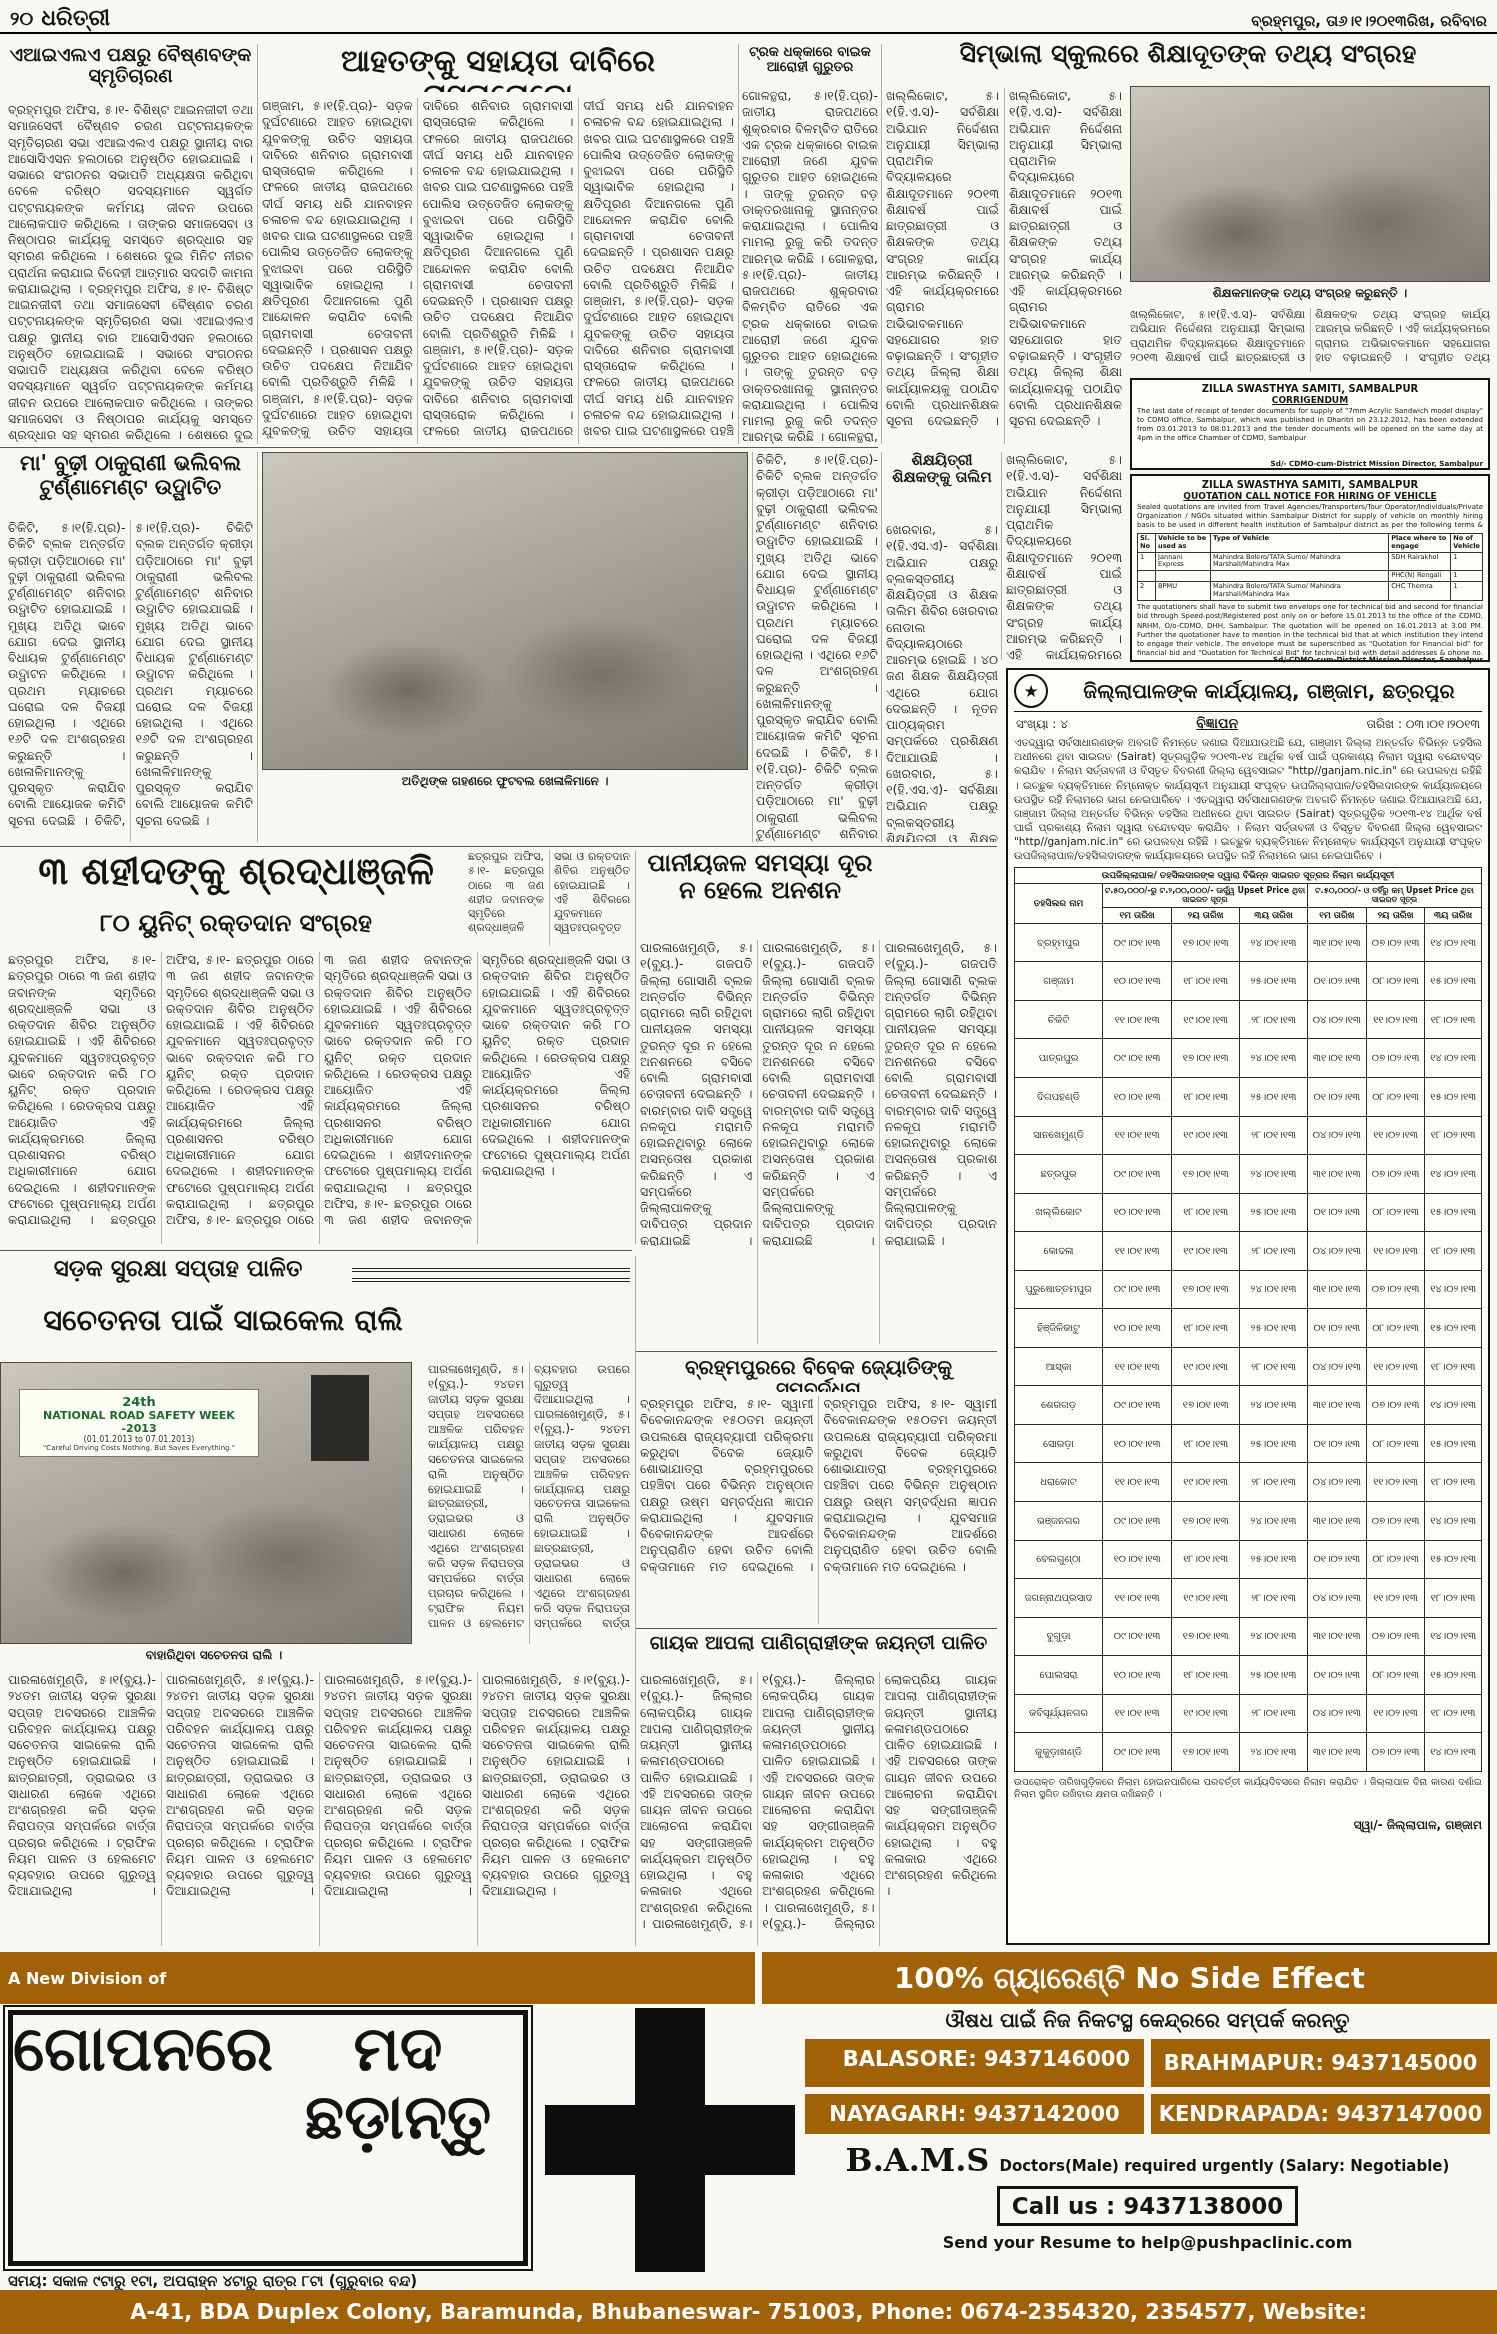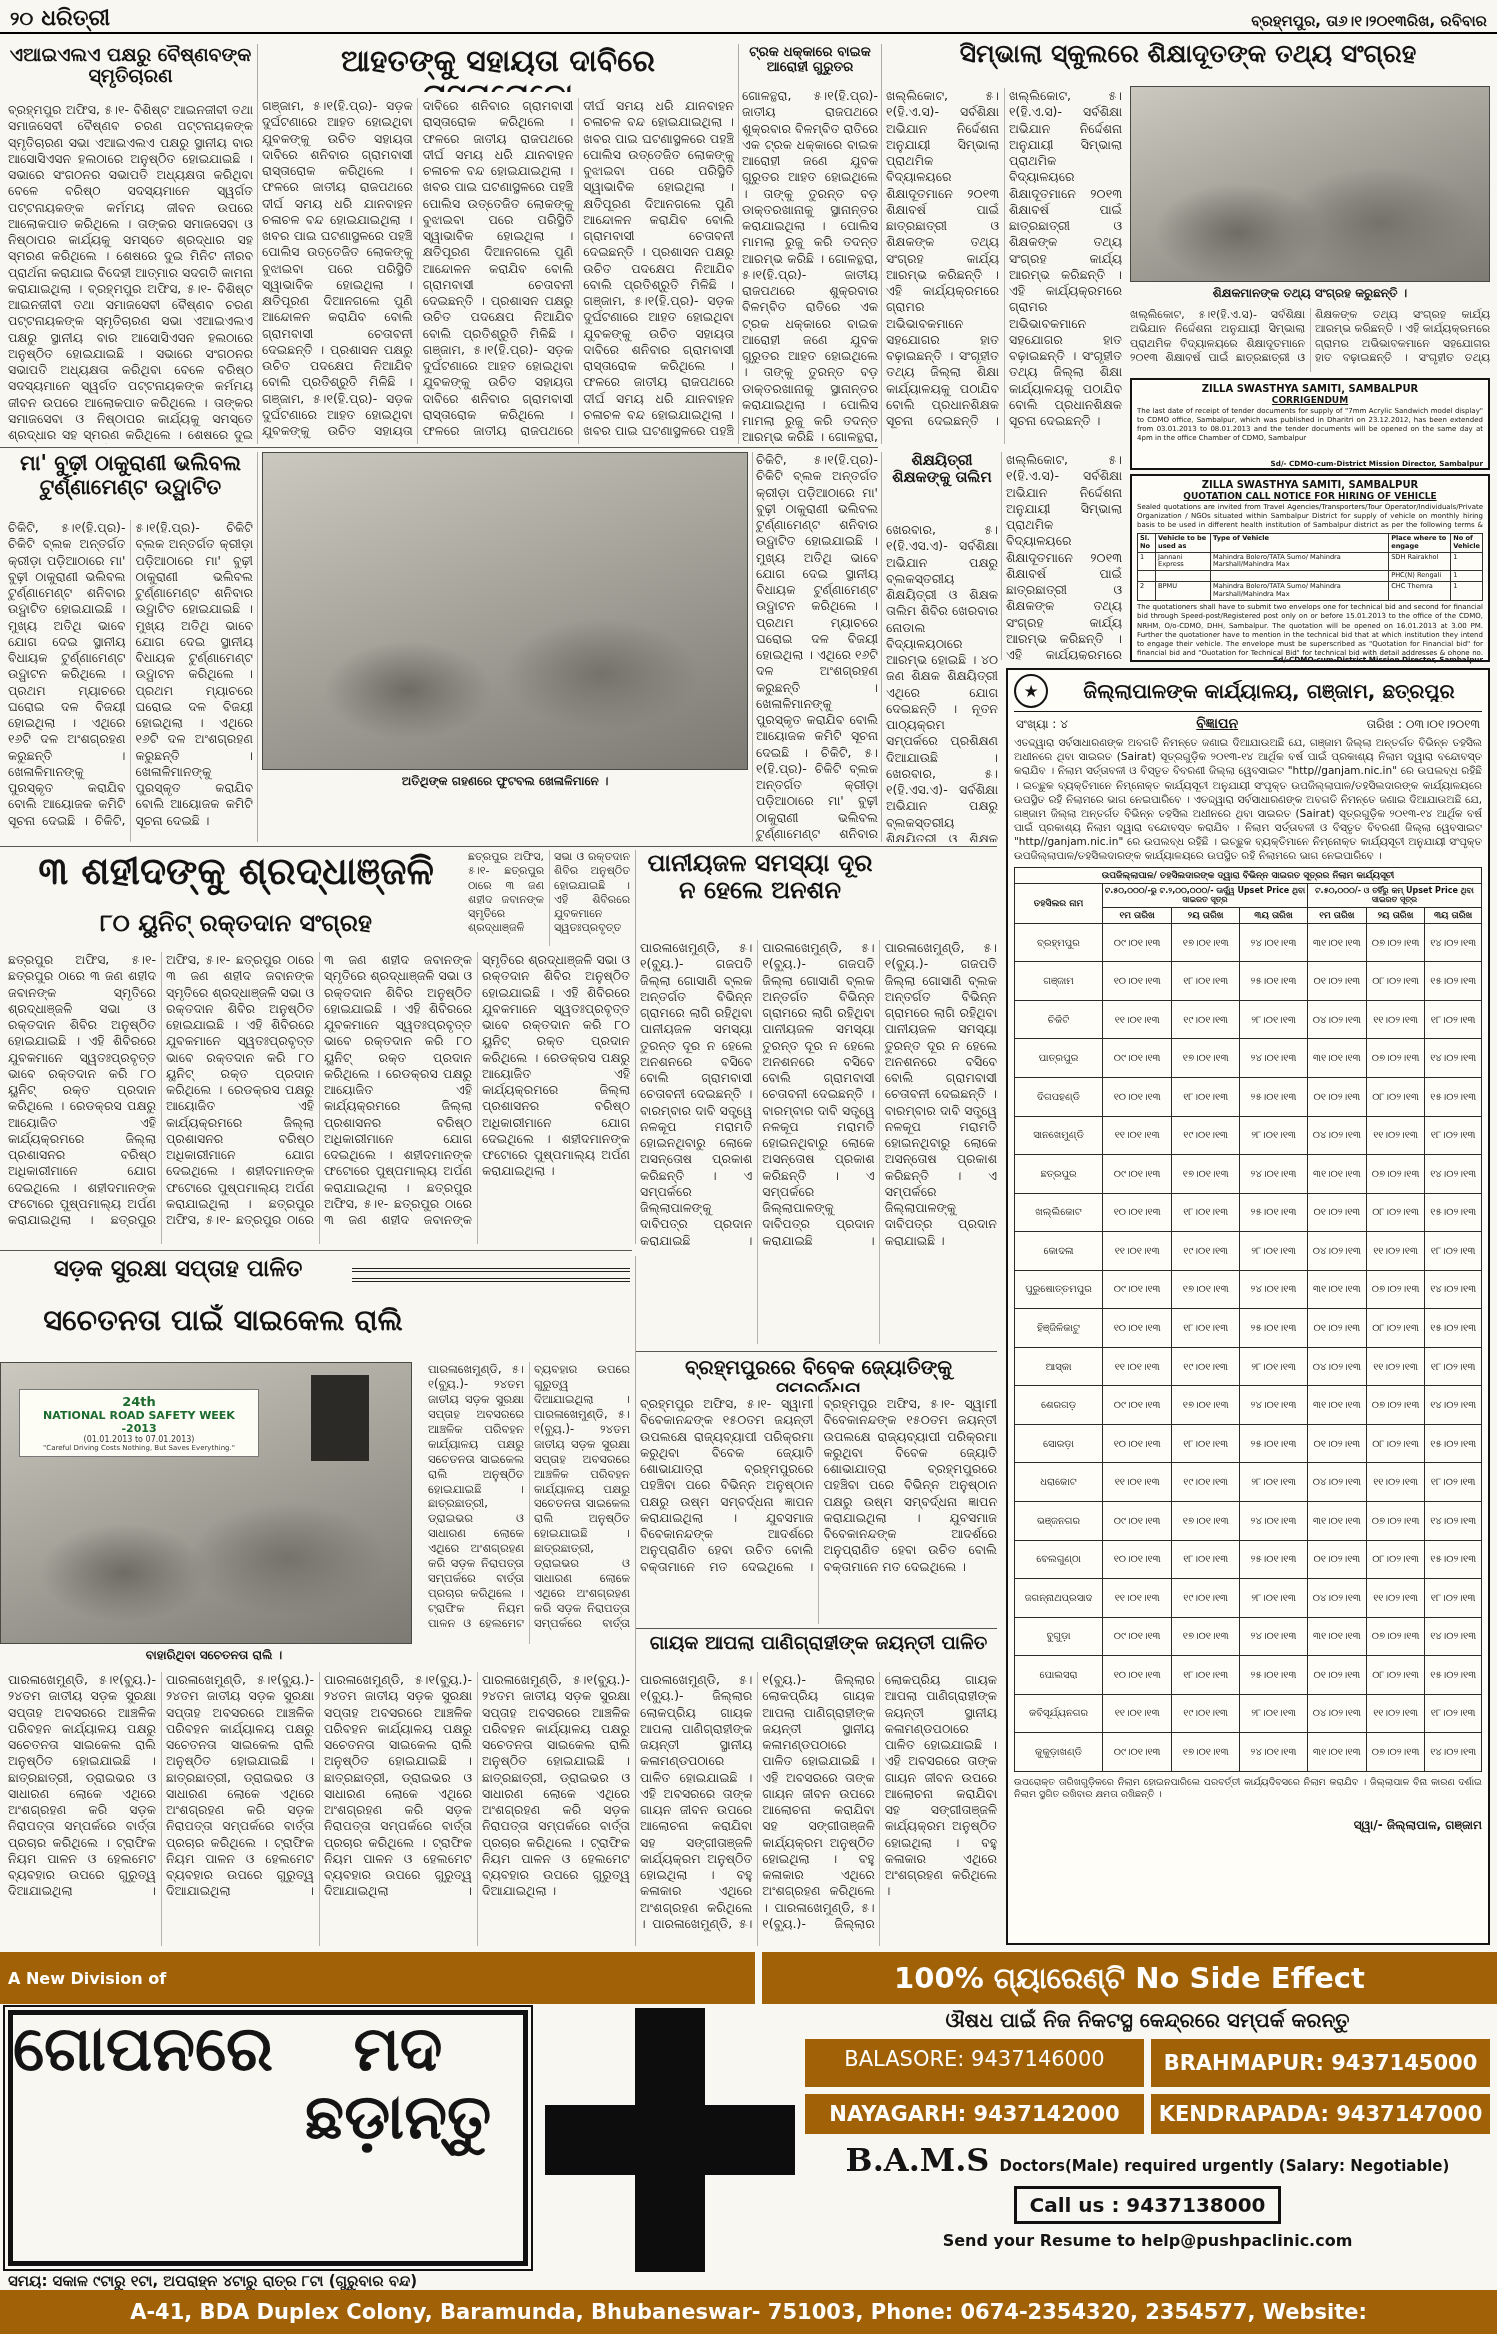--- a/index.html
+++ b/index.html
@@ -415,30 +415,30 @@
   <div class="abs" style="left:8px;top:2272px;width:640px;height:22px;font-size:15px;font-weight:700">ସମୟ: ସକାଳ ୯ଟାରୁ ୧ଟା, ଅପରାହ୍ନ ୪ଟାରୁ ରାତ୍ର ୮ଟା (ଗୁରୁବାର ବନ୍ଦ)</div>
 
   <div class="abs" style="left:545px;top:2008px;width:250px;height:264px">
     <div style="position:absolute;left:0;top:97px;width:250px;height:70px;background:#0d0d0d"></div>
     <div style="position:absolute;left:90px;top:0;width:70px;height:264px;background:#0d0d0d"></div>
   </div>
 
   <div class="abs" style="left:805px;top:2008px;width:685px;height:268px;display:flex;flex-direction:column;gap:7px">
     <div style="font-size:20px;font-weight:700;text-align:center">ଔଷଧ ପାଇଁ ନିଜ ନିକଟସ୍ଥ କେନ୍ଦ୍ରରେ ସମ୍ପର୍କ କରନ୍ତୁ</div>
     <div style="display:grid;grid-template-columns:1fr 1fr;gap:7px">
-      <div class="blackbar" style="font-size:21px;font-weight:400;text-align:center;padding:8px 2px">BALASORE: 9437146000</div>
+      <div class="blackbar" style="font-size:21px;font-weight:700;text-align:right;padding:8px 14px">BALASORE: 9437146000</div>
       <div class="blackbar" style="font-size:21px;font-weight:700;text-align:center;padding:12px 2px">BRAHMAPUR: 9437145000</div>
       <div class="blackbar" style="font-size:21px;font-weight:700;text-align:center;padding:8px 2px">NAYAGARH: 9437142000</div>
       <div class="blackbar" style="font-size:21px;font-weight:700;text-align:center;padding:8px 2px">KENDRAPADA: 9437147000</div>
     </div>
     <div style="display:flex;align-items:baseline;gap:10px;justify-content:center">
       <span class="serif" style="font-size:32px;font-weight:700">B.A.M.S</span>
       <span style="font-size:15px;font-weight:700">Doctors(Male) required urgently (Salary: Negotiable)</span>
     </div>
     <div style="text-align:center">
-      <span style="display:inline-block;border:3px solid #111;padding:4px 12px;font-size:20px;font-weight:700">Call us : 9437138000</span>
+      <span style="display:inline-block;border:3px solid #111;padding:4px 12px;font-size:23px;font-weight:700">Call us : 9437138000</span>
     </div>
     <div style="font-size:16px;font-weight:700;text-align:center">Send your Resume to help@pushpaclinic.com</div>
   </div>
 
   <div class="abs blackbar" style="left:0;top:2290px;width:1497px;height:44px;font-size:21px;font-weight:700;text-align:center;line-height:44px;overflow:hidden">A-41, BDA Duplex Colony, Baramunda, Bhubaneswar- 751003, Phone: 0674-2354320, 2354577, Website: www.pushpaclinic.com</div>
 
 </div>
 
 </body></html>

